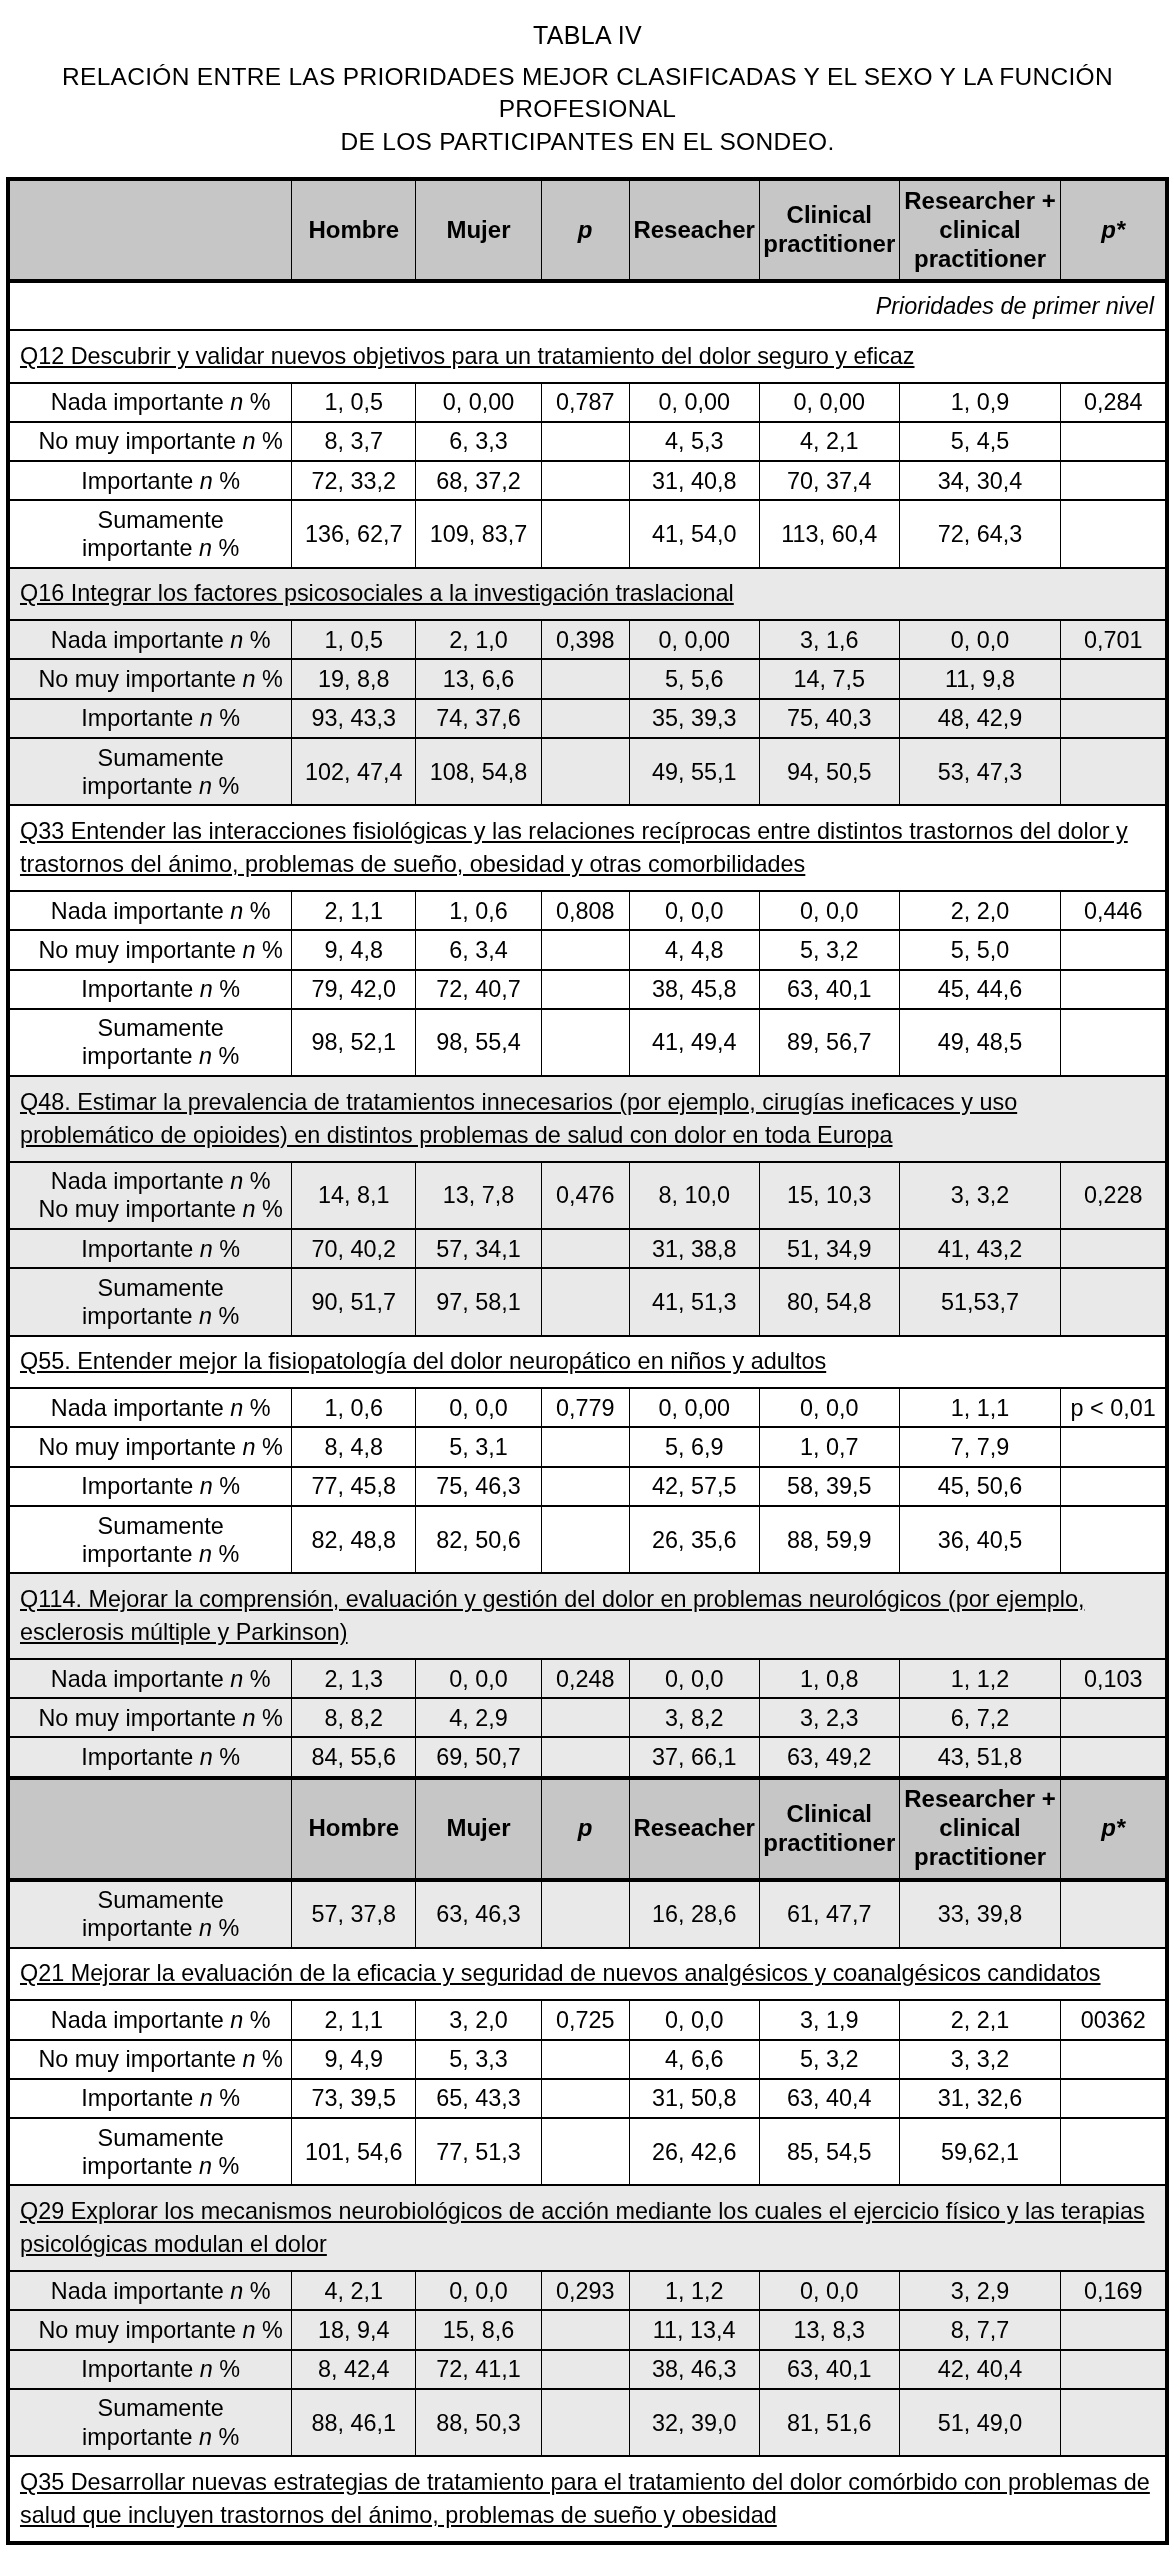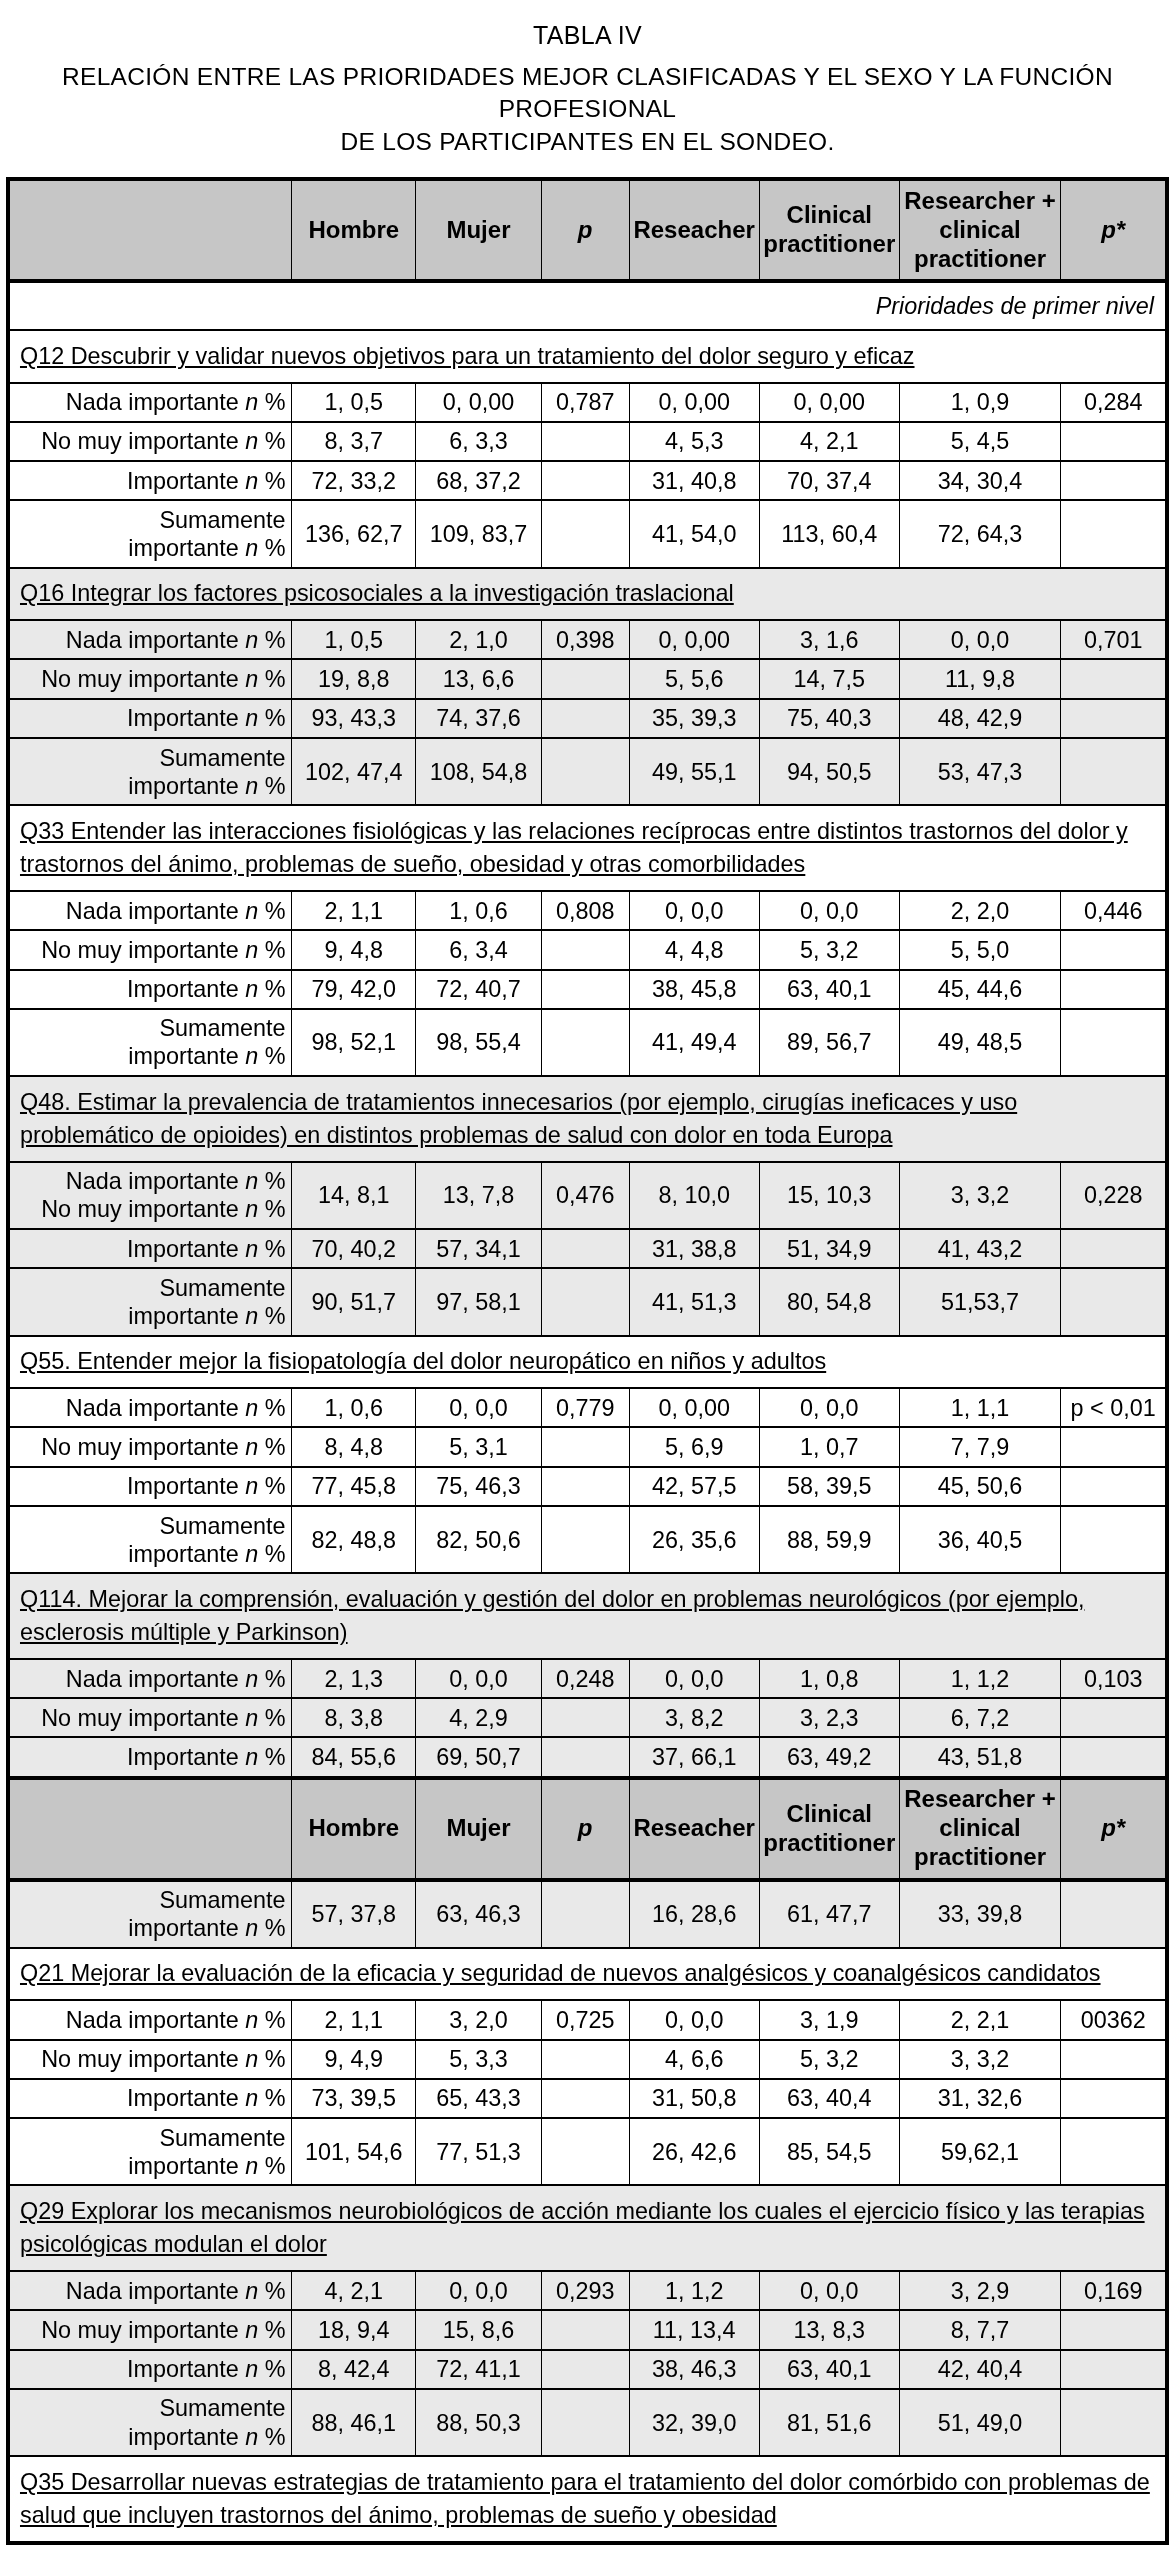--- a/index.html
+++ b/index.html
@@ -29,21 +29,21 @@
   }
   tr.header-row td {
     background:var(--header-bg); font-weight:700; text-align:center;
     font-size:24px; height:86px; padding:5.7px 3.4px;
     border-top:4px solid var(--line); border-bottom:4px solid var(--line);
   }
   tr.header-row td.it { font-style:italic; }
   tr.level-row td { font-style:italic; text-align:right; padding:9px 11.4px; }
   tr.question-row td { text-align:left; padding:8.6px 10.3px; line-height:1.42;text-decoration:underline; }
   tr.data-row { height:37px; }
-  tr.data-row td.label { text-align:right; padding-left:26px; }
+  tr.data-row td.label { text-align:center; padding-left:26px; }
   tr.data-row td.val  { text-align:center; }
   tr.bg-gray td { background:var(--section-bg); }
   tr.bg-white td { background:#ffffff; }
 </style>
 </head>
 <body>
 
 <div class="page">
 
   <div class="caption">
@@ -290,21 +290,21 @@
           <td class="val">2, 1,3</td>
           <td class="val">0, 0,0</td>
           <td class="val">0,248</td>
           <td class="val">0, 0,0</td>
           <td class="val">1, 0,8</td>
           <td class="val">1, 1,2</td>
           <td class="val">0,103</td>
         </tr>
         <tr class="data-row bg-gray">
           <td class="label">No muy importante <i>n</i>&nbsp;%</td>
-          <td class="val">8, 3,8</td>
+          <td class="val">8, 8,2</td>
           <td class="val">4, 2,9</td>
           <td class="val"></td>
           <td class="val">3, 8,2</td>
           <td class="val">3, 2,3</td>
           <td class="val">6, 7,2</td>
           <td class="val"></td>
         </tr>
         <tr class="data-row bg-gray">
           <td class="label">Importante <i>n</i>&nbsp;%</td>
           <td class="val">84, 55,6</td>

